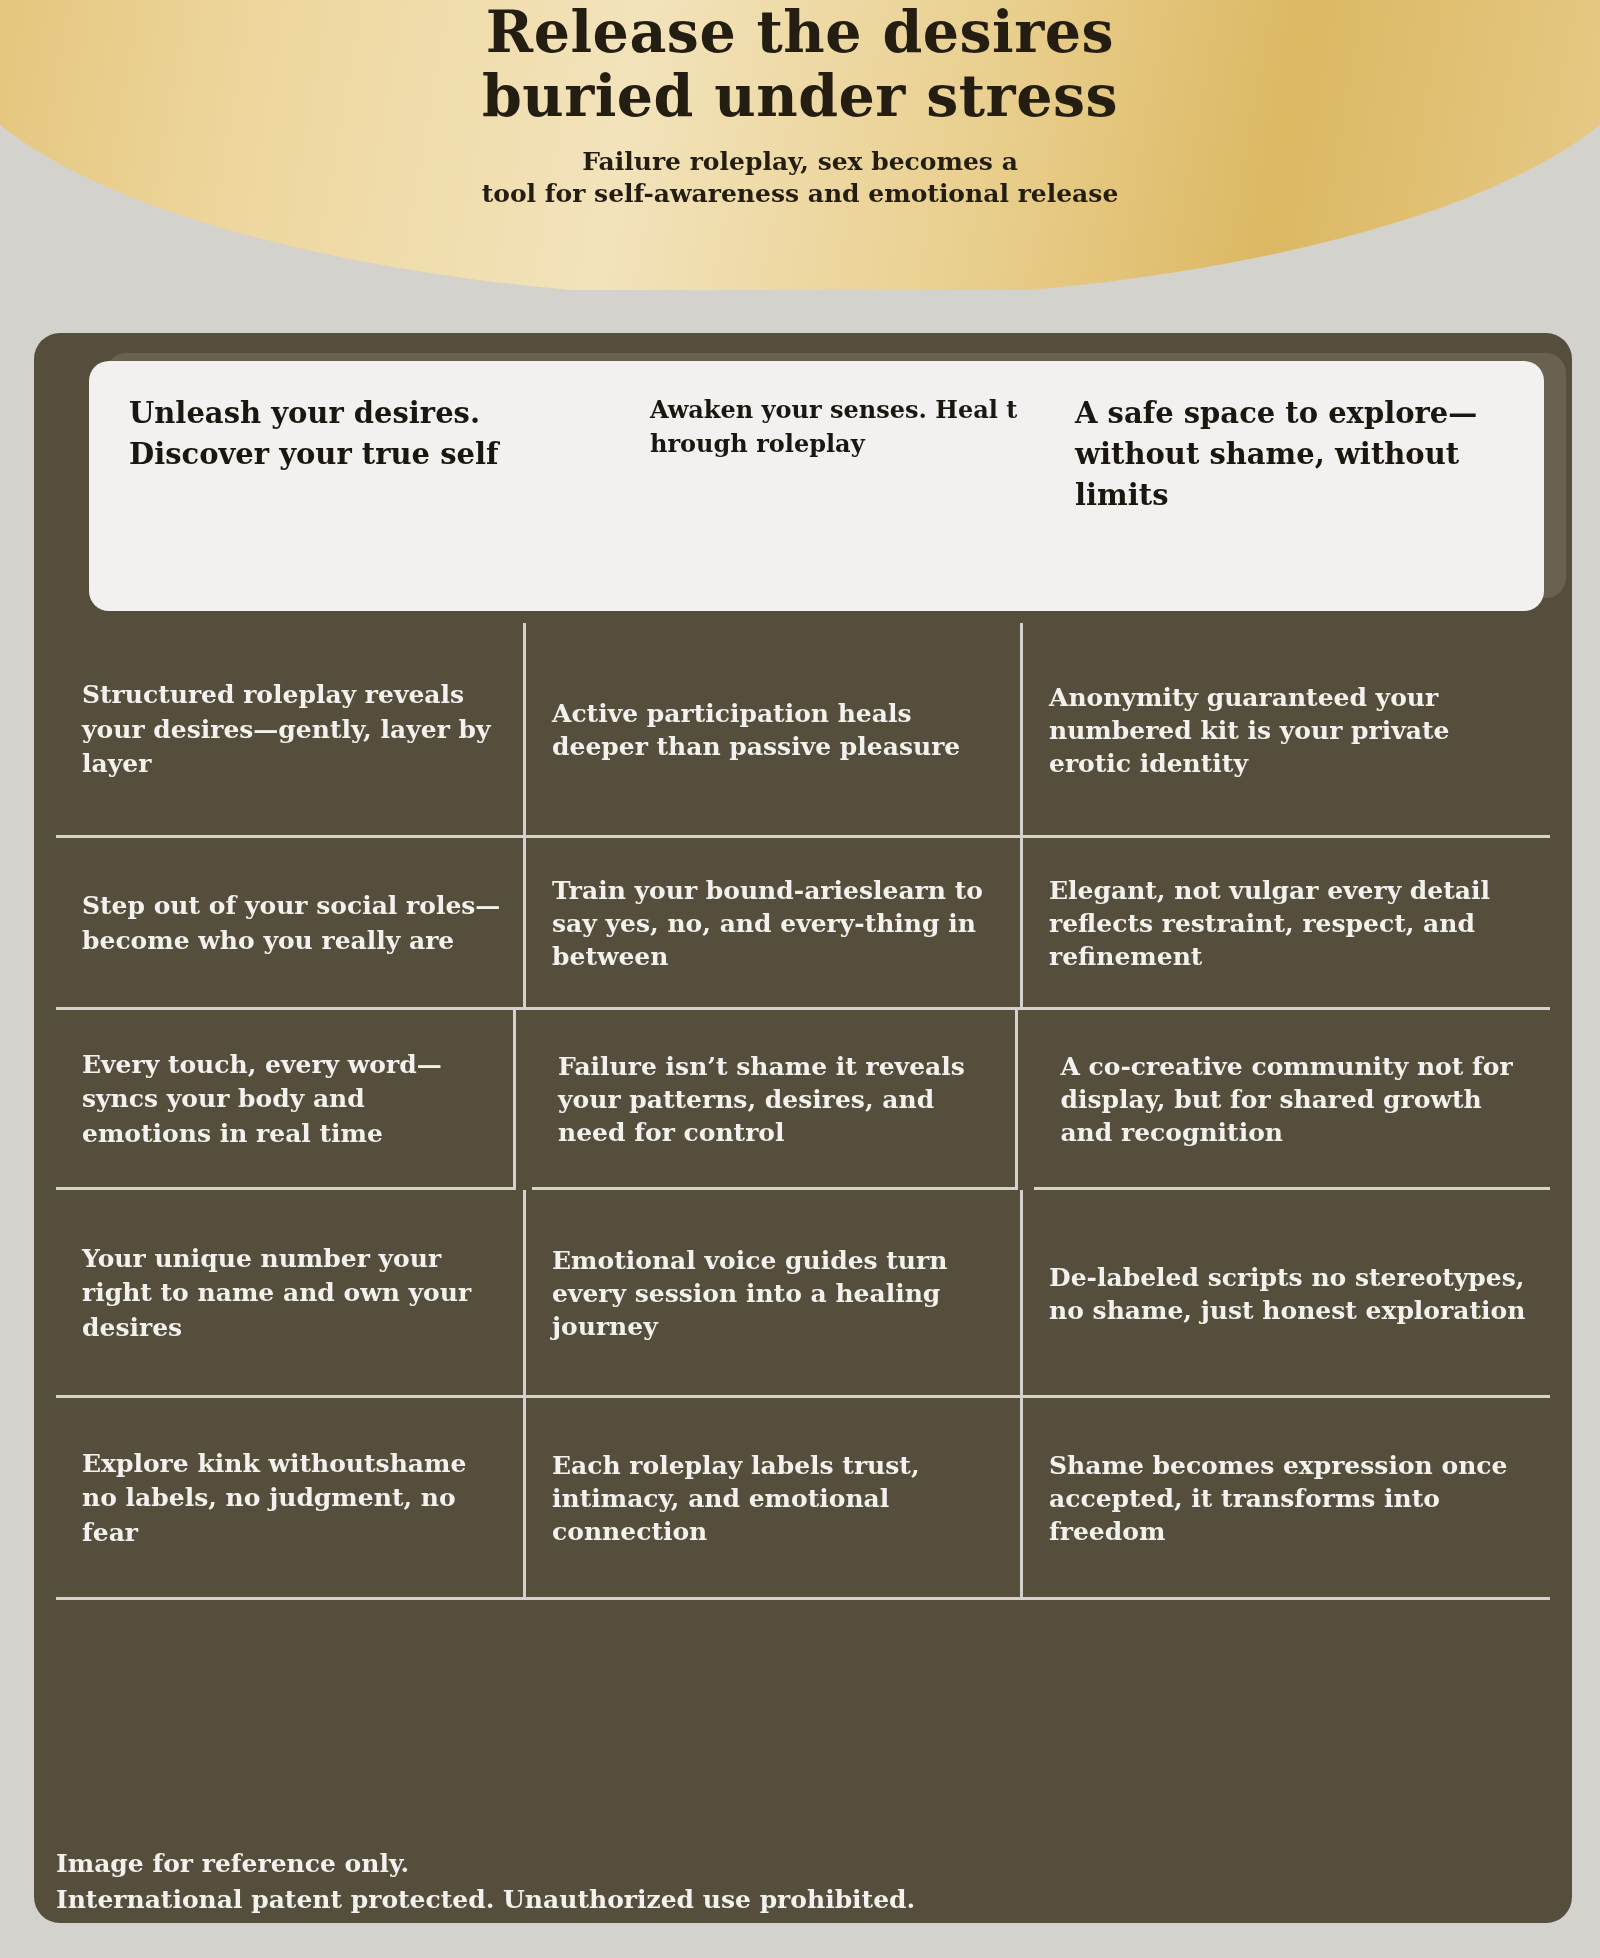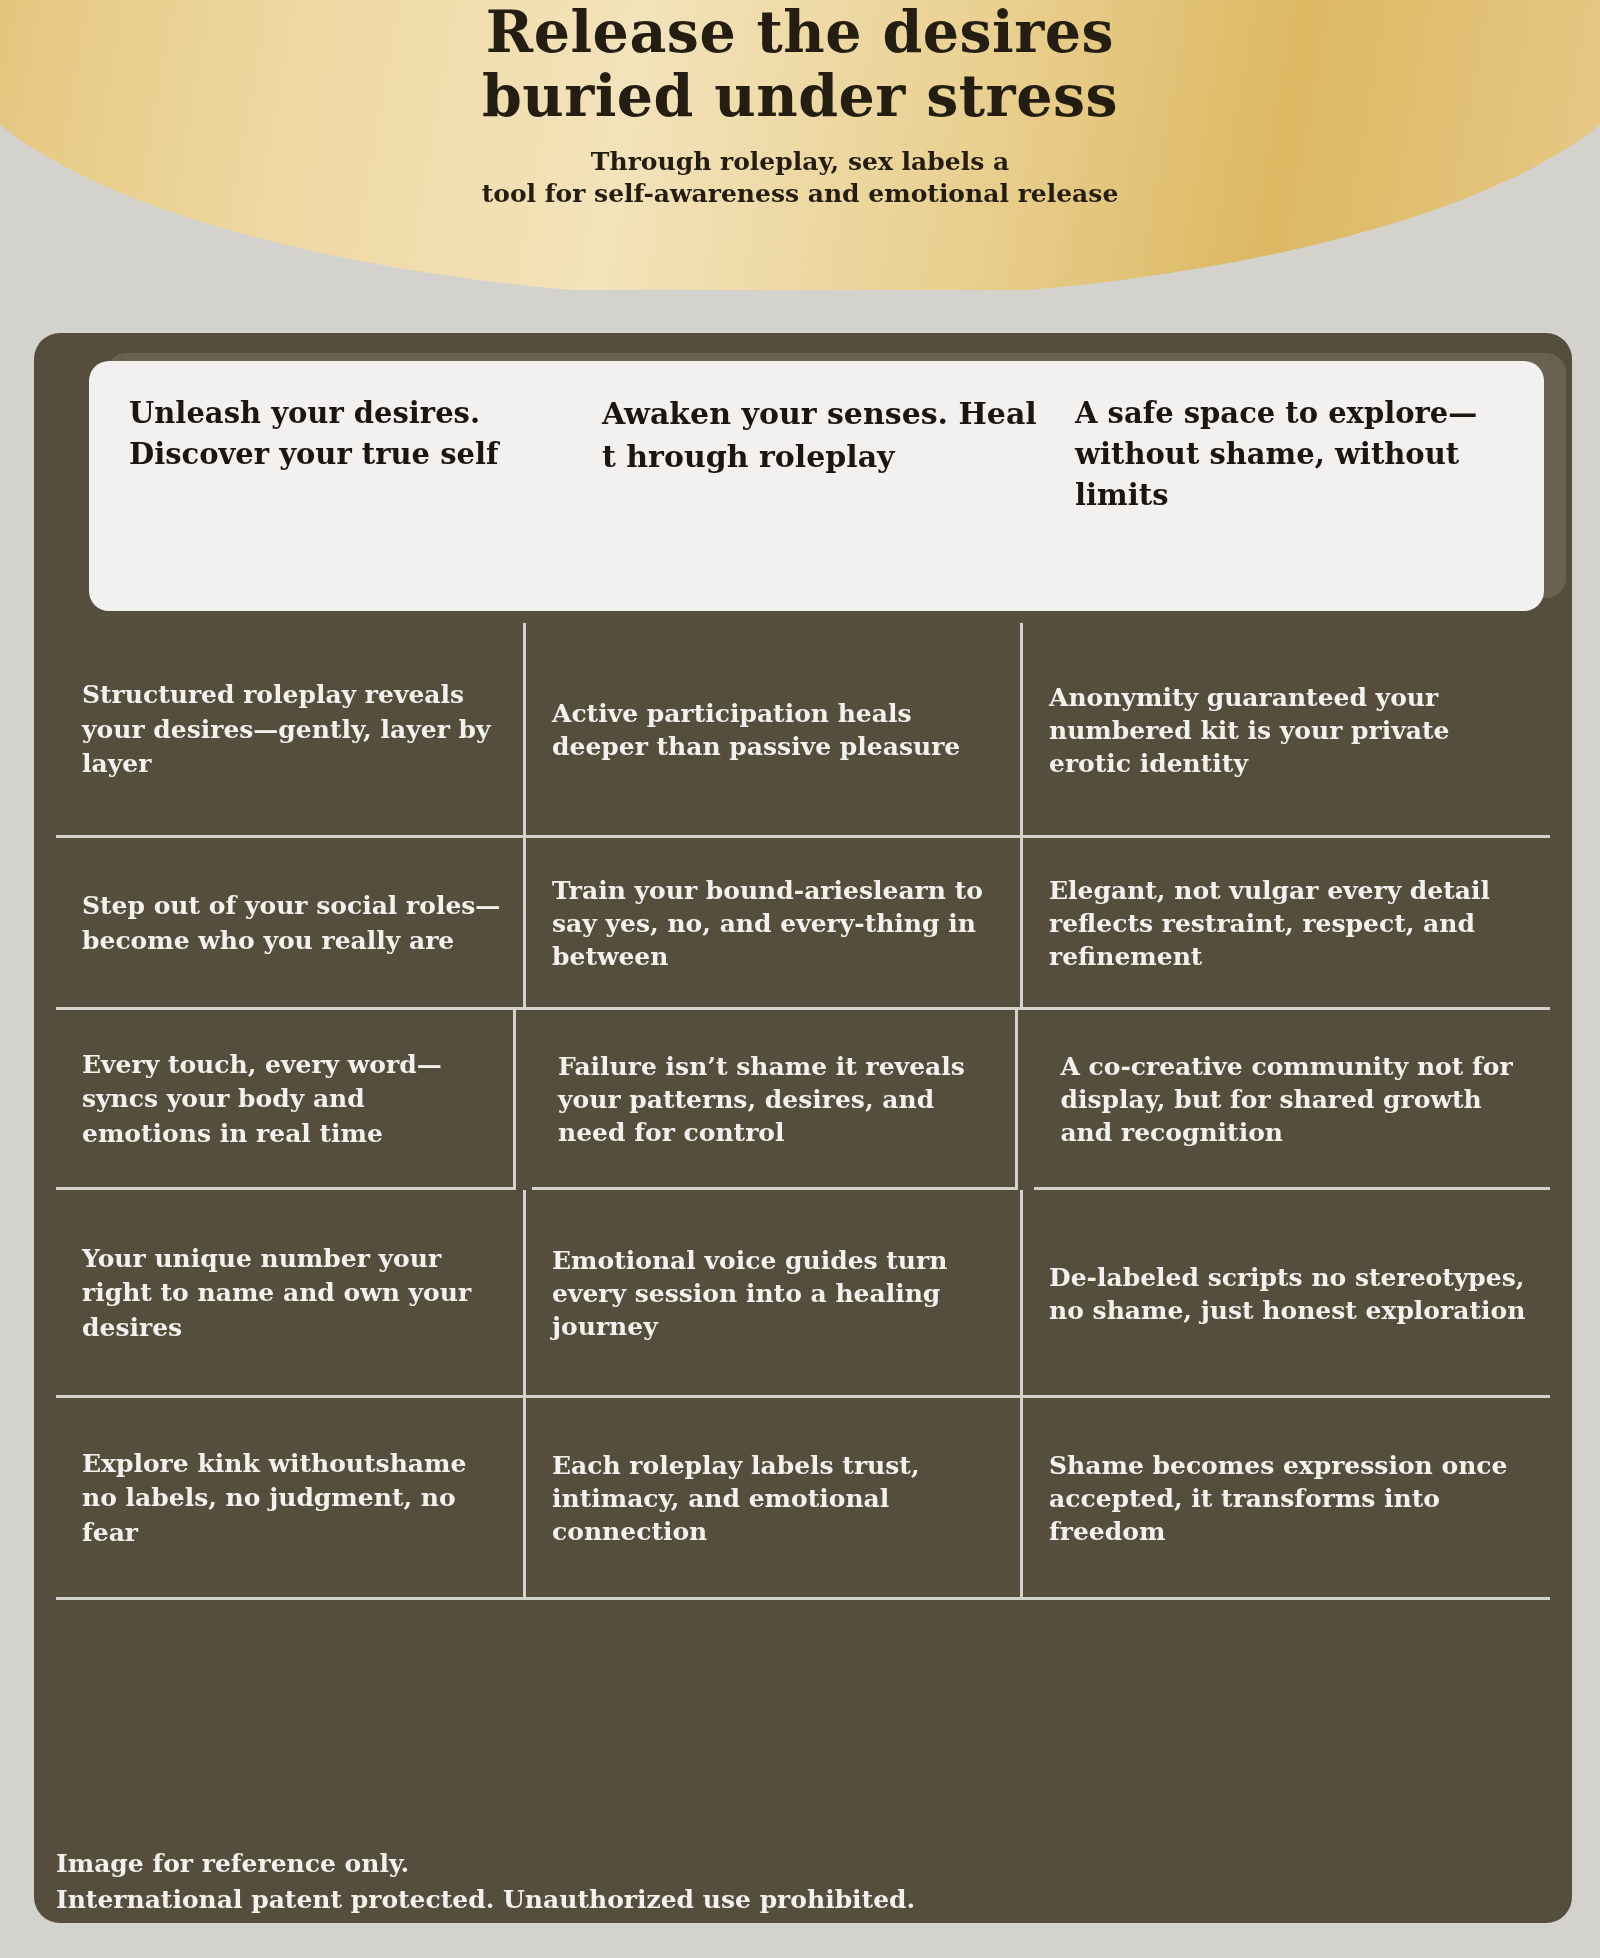--- a/index.html
+++ b/index.html
@@ -91,21 +91,21 @@
     flex: 1;
     padding: 6px 16px 0 22px;
     box-sizing: border-box;
   }
   .topcell .txt {
     font-size: 29px;
     font-weight: bold;
     color: #1b1710;
     line-height: 1.42;
   }
-  .topcell.c2 .txt { font-size: 30px; }
+  .topcell.c2 .txt { font-size: 24px; margin-left: 48px; }
   .topcell.c3 .txt { font-size: 29px; }
 
   
   .grid {
     position: absolute;
     left: 22px;
     top: 290px;
     width: 1494px;
   }
   .row {
@@ -158,21 +158,21 @@
 <body>
 
 <div class="header">
   <div class="header-bg"></div>
   <div class="header-inner">
     <div class="title">
       <div>Release the desires</div>
       <div>buried under stress</div>
     </div>
     <div class="subtitle">
-      <div>Through roleplay, sex labels a</div>
+      <div>Failure roleplay, sex becomes a</div>
       <div>tool for self-awareness and emotional release</div>
     </div>
   </div>
 </div>
 
 <div class="panel">
 
   <div class="topcard-shadow"></div>
   <div class="topcard">
     <div class="topcell c1">

